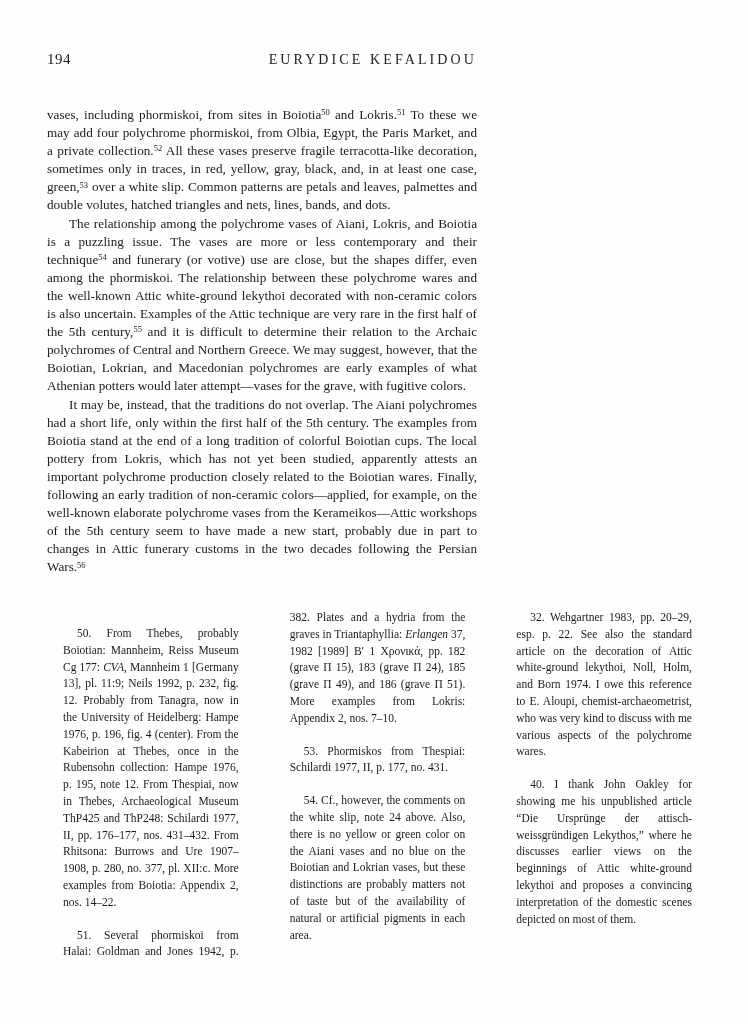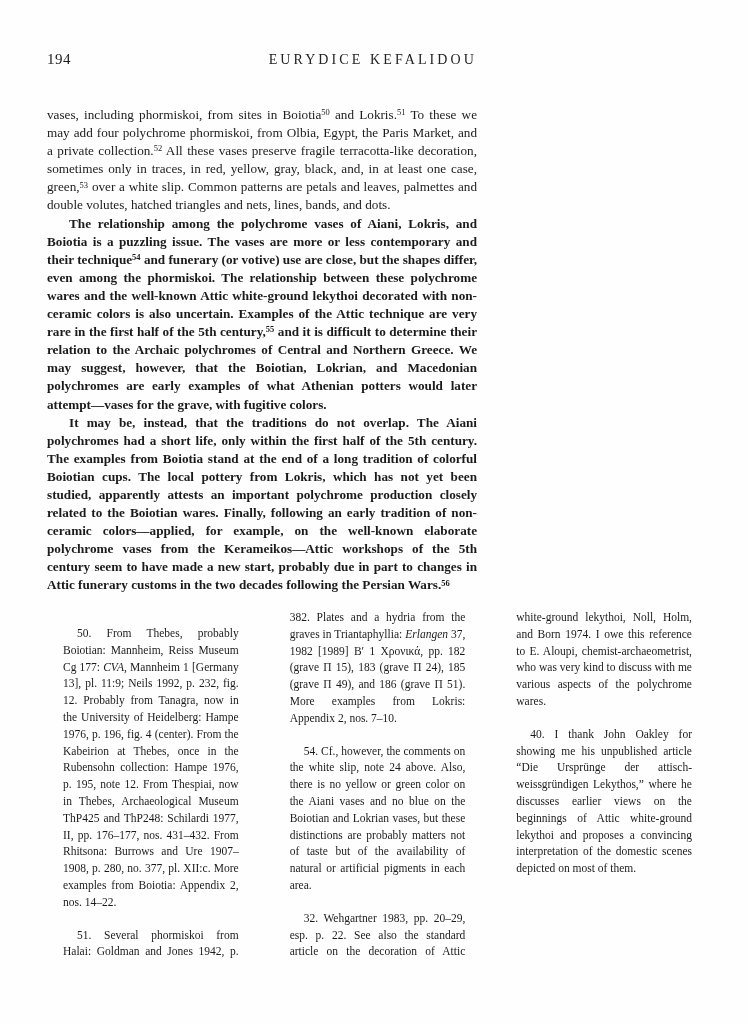--- a/index.html
+++ b/index.html
@@ -35,21 +35,21 @@
     position: absolute;
     top: 74px;
     left: 47px;
     width: 430px;
     font-size: 13.2px;
     line-height: 18.1px;
     text-align: justify;
     margin-top: 32px;
   }
   .body-text p { margin: 0; }
-  .body-text p.indent { text-indent: 22px; font-weight: bold; }
+  .body-text p.indent { text-indent: 22px; }
   sup.fnref {
     font-size: 8.5px;
     line-height: 0;
     position: relative;
     top: -0.45em;
     vertical-align: baseline;
   }
   .footnotes {
     position: absolute;
     top: 609px;
@@ -79,18 +79,19 @@
 
   <div class="body-text">
     <p>vases, including phormiskoi, from sites in Boiotia<sup class="fnref">50</sup> and Lokris.<sup class="fnref">51</sup> To these we may add four polychrome phormiskoi, from Olbia, Egypt, the Paris Market, and a private collection.<sup class="fnref">52</sup> All these vases preserve fragile terracotta-like decoration, sometimes only in traces, in red, yellow, gray, black, and, in at least one case, green,<sup class="fnref">53</sup> over a white slip. Common patterns are petals and leaves, palmettes and double volutes, hatched triangles and nets, lines, bands, and dots.</p>
     <p class="indent">The relationship among the polychrome vases of Aiani, Lokris, and Boiotia is a puzzling issue. The vases are more or less contemporary and their technique<sup class="fnref">54</sup> and funerary (or votive) use are close, but the shapes differ, even among the phormiskoi. The relationship between these polychrome wares and the well-known Attic white-ground lekythoi decorated with non-ceramic colors is also uncertain. Examples of the Attic technique are very rare in the first half of the 5th century,<sup class="fnref">55</sup> and it is difficult to determine their relation to the Archaic polychromes of Central and Northern Greece. We may suggest, however, that the Boiotian, Lokrian, and Macedonian polychromes are early examples of what Athenian potters would later attempt—vases for the grave, with fugitive colors.</p>
     <p class="indent">It may be, instead, that the traditions do not overlap. The Aiani polychromes had a short life, only within the first half of the 5th century. The examples from Boiotia stand at the end of a long tradition of colorful Boiotian cups. The local pottery from Lokris, which has not yet been studied, apparently attests an important polychrome production closely related to the Boiotian wares. Finally, following an early tradition of non-ceramic colors—applied, for example, on the well-known elaborate polychrome vases from the Kerameikos—Attic workshops of the 5th century seem to have made a new start, probably due in part to changes in Attic funerary customs in the two decades following the Persian Wars.<sup class="fnref">56</sup></p>
   </div>
 
   <div class="footnotes">
     <p>50. From Thebes, probably Boiotian: Mannheim, Reiss Museum Cg 177: <i>CVA,</i> Mannheim 1 [Germany 13], pl. 11:9; Neils 1992, p. 232, fig. 12. Probably from Tanagra, now in the University of Heidelberg: Hampe 1976, p. 196, fig. 4 (center). From the Kabeirion at Thebes, once in the Rubensohn collection: Hampe 1976, p. 195, note 12. From Thespiai, now in Thebes, Archaeological Museum ThP425 and ThP248: Schilardi 1977, II, pp. 176–177, nos. 431–432. From Rhitsona: Burrows and Ure 1907–1908, p. 280, no. 377, pl. XII:c. More examples from Boiotia: Appendix 2, nos. 14–22.</p>
     <p>51. Several phormiskoi from Halai: Goldman and Jones 1942, p. 382. Plates and a hydria from the graves in Triantaphyllia: <i>Erlangen</i> 37, 1982 [1989] Β′ 1 Χρονικά, pp. 182 (grave Π 15), 183 (grave Π 24), 185 (grave Π 49), and 186 (grave Π 51). More examples from Lokris: Appendix 2, nos. 7–10.</p>
+    <p>53. Phormiskos from Thespiai: Schilardi 1977, II, p. 177, no. 431.</p>
     <p>54. Cf., however, the comments on the white slip, note 24 above. Also, there is no yellow or green color on the Aiani vases and no blue on the Boiotian and Lokrian vases, but these distinctions are probably matters not of taste but of the availability of natural or artificial pigments in each area.</p>
     <p>32. Wehgartner 1983, pp. 20–29, esp. p. 22. See also the standard article on the decoration of Attic white-ground lekythoi, Noll, Holm, and Born 1974. I owe this reference to E. Aloupi, chemist-archaeometrist, who was very kind to discuss with me various aspects of the polychrome wares.</p>
     <p>40. I thank John Oakley for showing me his unpublished article “Die Ursprünge der attisch-weissgründigen Lekythos,” where he discusses earlier views on the beginnings of Attic white-ground lekythoi and proposes a convincing interpretation of the domestic scenes depicted on most of them.</p>
   </div>
 
 </div>
 
 </body></html>

